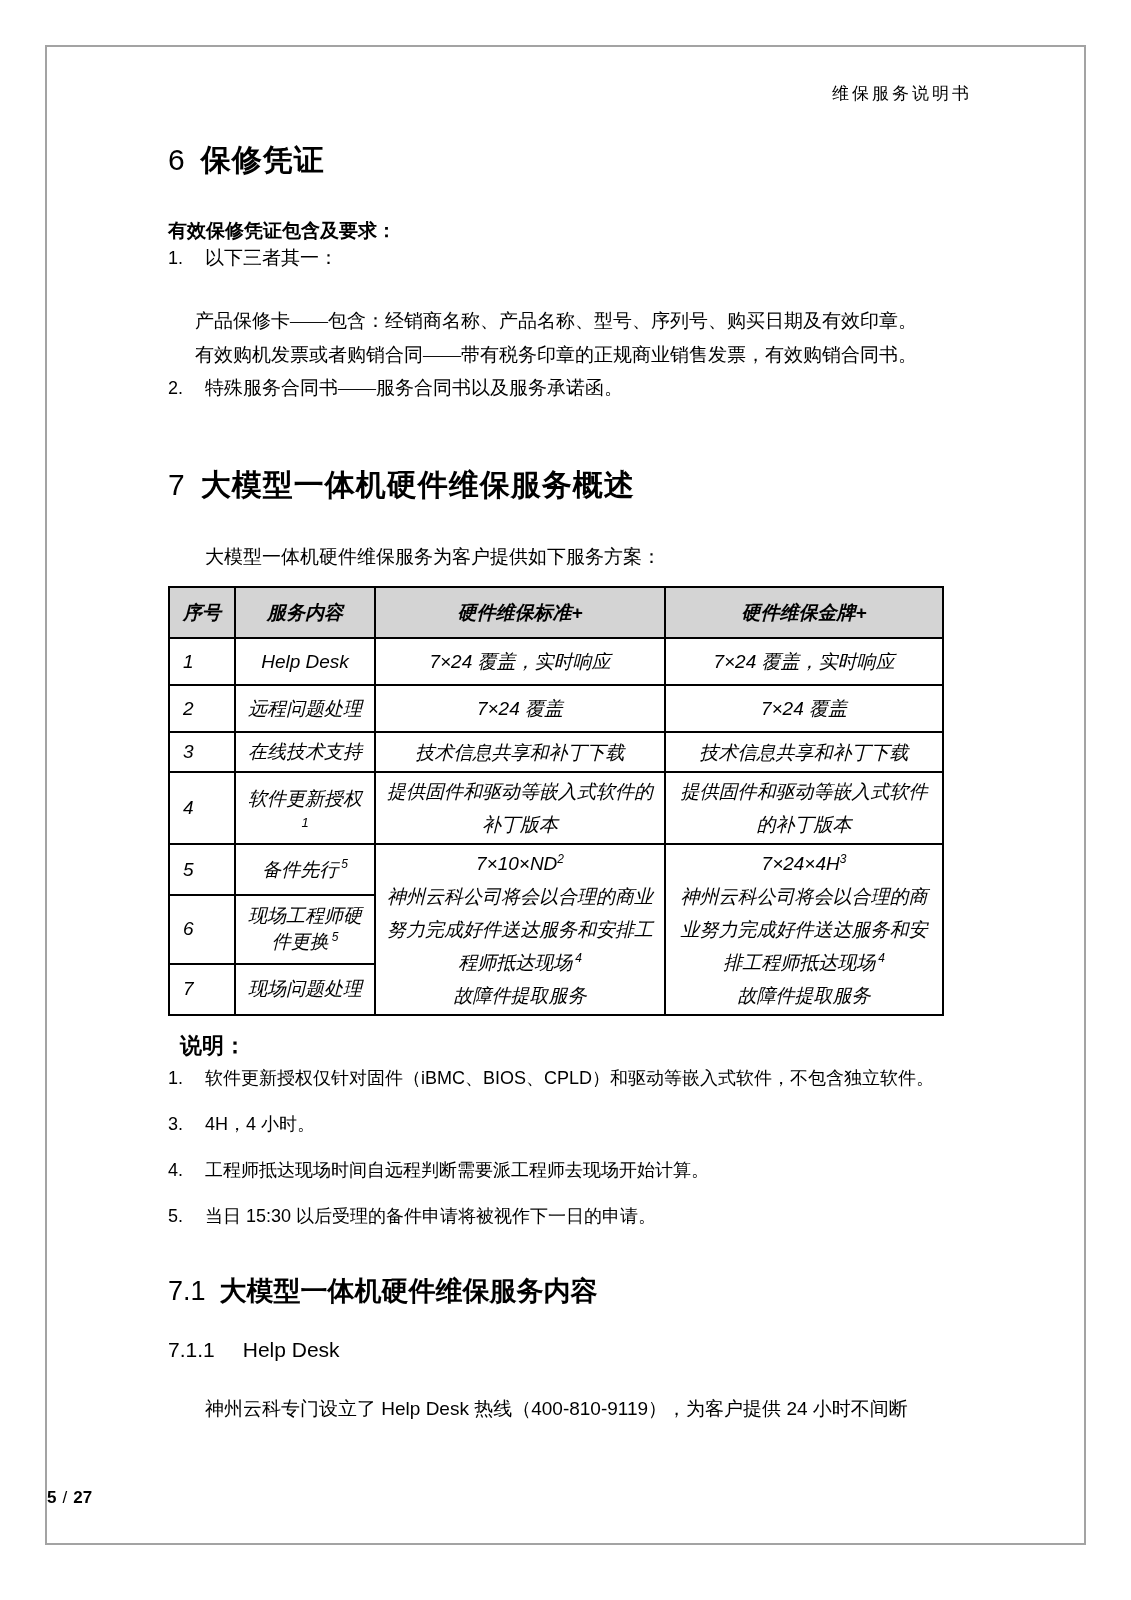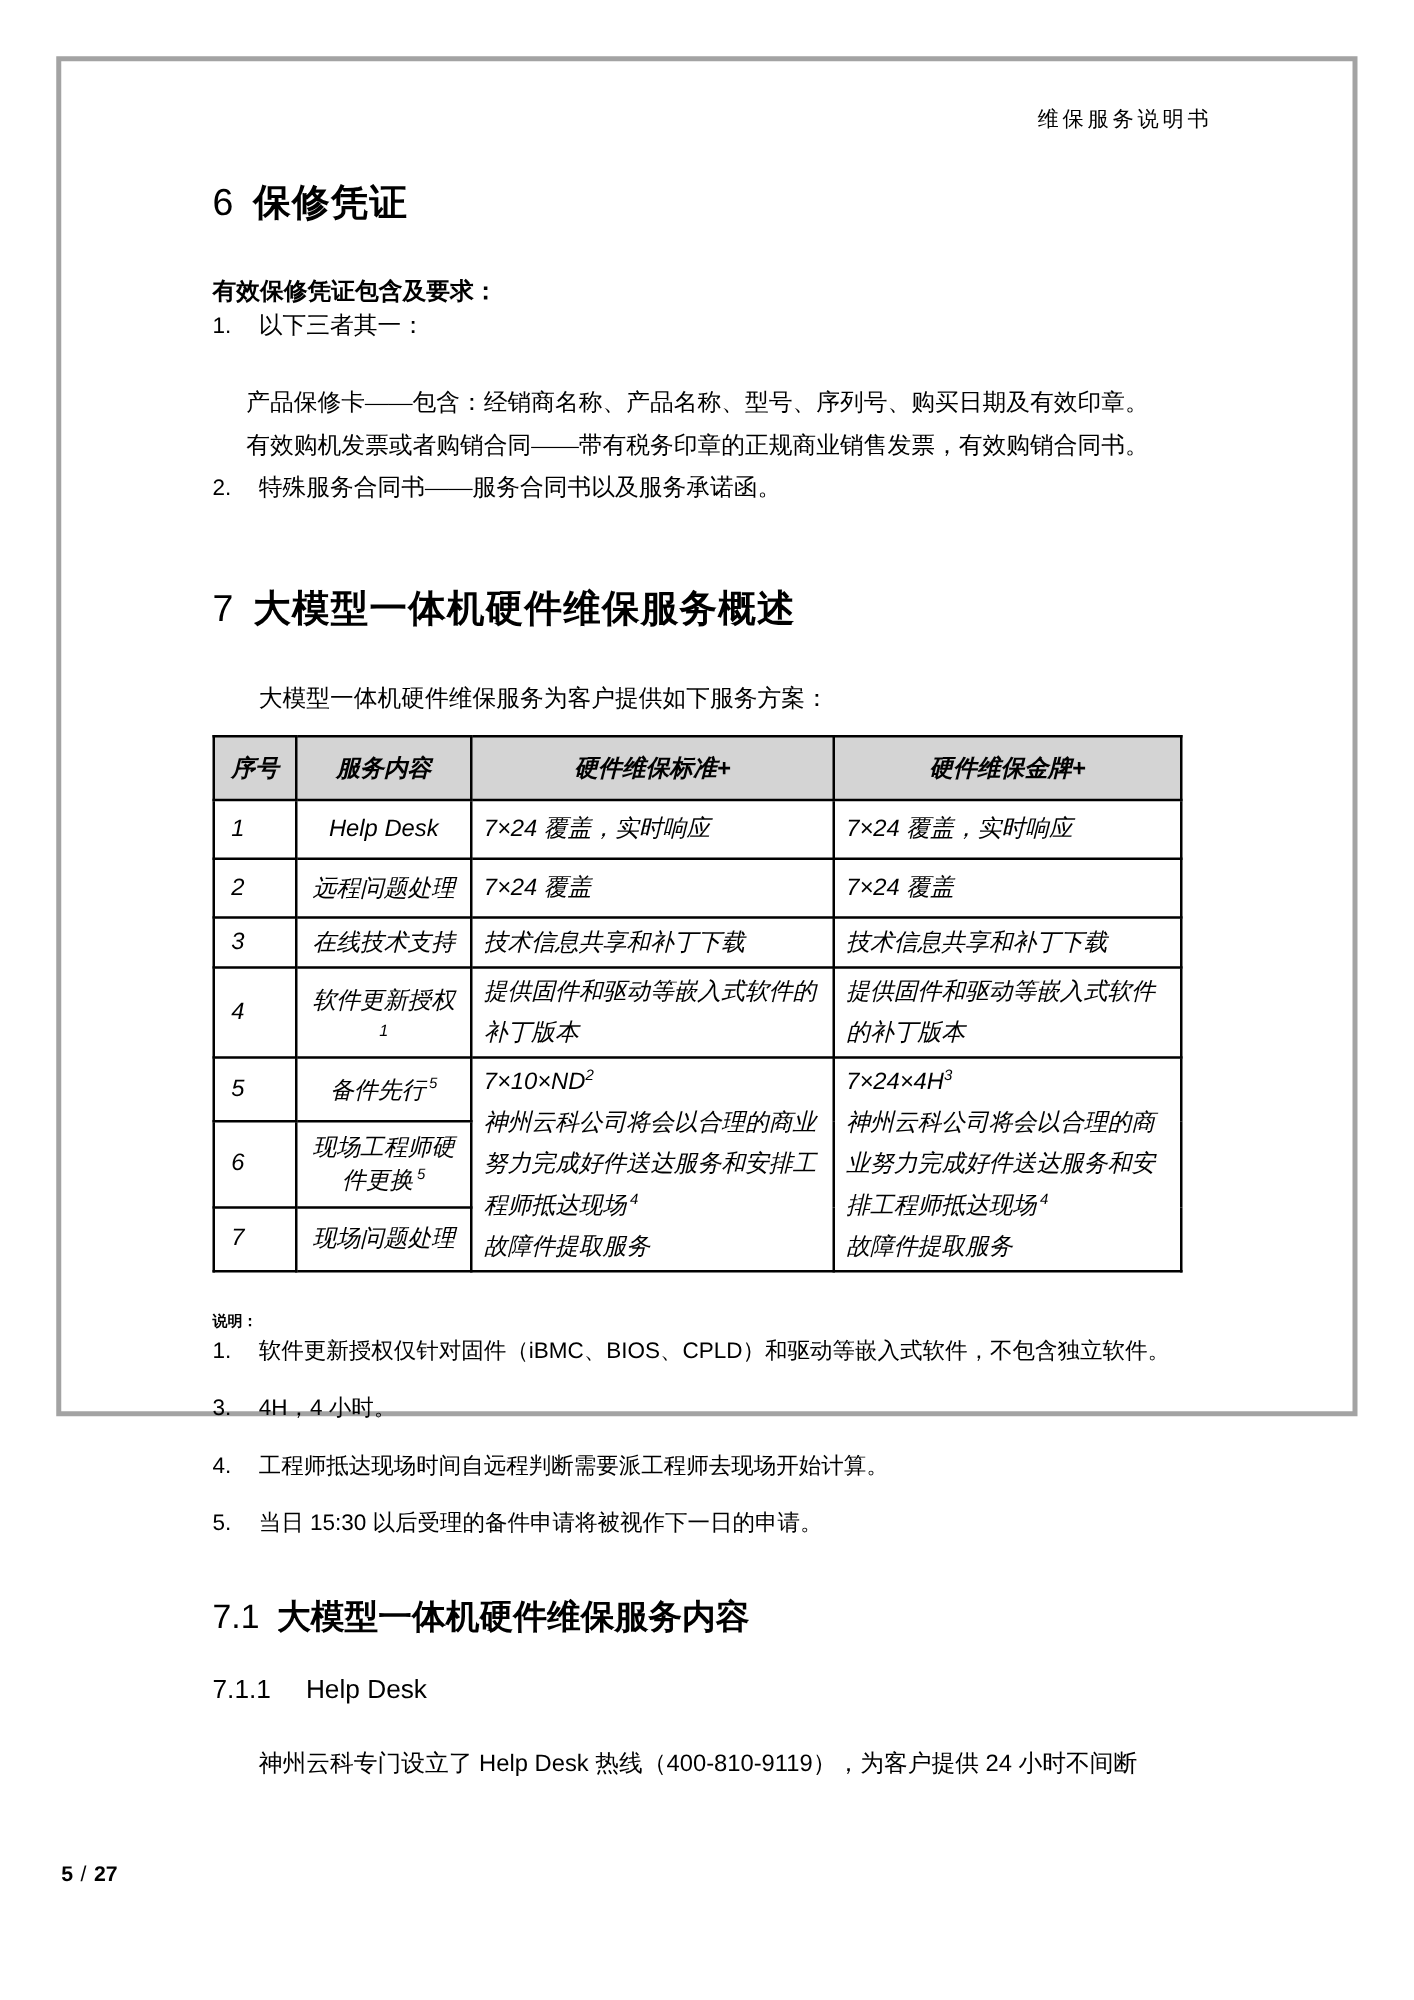--- a/index.html
+++ b/index.html
@@ -5,22 +5,22 @@
   * { margin: 0; padding: 0; box-sizing: border-box; }
   html, body {
     width: 1131px; height: 1600px;
     background: #ffffff;
     font-family: "Liberation Sans", sans-serif;
     color: #000000;
   }
   .page {
     position: absolute;
     left: 45px; top: 45px;
-    width: 1041px; height: 1088px;
-    border: 4px solid #a3a3a3;
+    width: 1041px; height: 1500px;
+    border: 2px solid #a3a3a3;
     background: #ffffff;
   }
   
   .doc-header {
     position: absolute; top: 35px; right: 112px;
     font-family: "Liberation Serif", serif;
     font-size: 17px; letter-spacing: 3px;
   }
   .doc-footer {
     position: absolute; top: 1441px; left: 0; width: 100%;
@@ -74,32 +74,32 @@
     font-style: italic;
   }
   .svc-table th, .svc-table td { border: 2px solid #000000; }
   .svc-table th {
     background: #d4d4d4; font-weight: 700; text-align: center;
     height: 51px;
   }
   .svc-table td { vertical-align: middle; }
   .c-no { text-align: left; padding-left: 13px; }
   .c-svc { text-align: center; padding: 2px 8px; }
-  .c-val { padding: 2px 9px; line-height: 33px; }
+  .c-val { text-align: center; padding: 2px 9px; line-height: 33px; }
   .r1 { height: 47px; } .r2 { height: 47px; } .r3 { height: 40px; }
   .r4 { height: 67px; } .r5 { height: 50px; } .r6 { height: 67px; } .r7 { height: 50px; }
   sup { font-size: 12px; vertical-align: super; line-height: 0; }
   .sup-gap { margin-left: 3px; }
   .stack { display: flex; flex-direction: column; align-items: center; line-height: 30px; }
   .stack sup { font-size: 13px; vertical-align: baseline; line-height: 18px; }
   .m-cell { line-height: 33px; }
   
   .notes-label {
-    position: absolute; left: 121px; top: 984px;
-    font-size: 12px; font-weight: 700; margin-top: 16px;
+    position: absolute; left: 133px; top: 984px;
+    font-size: 22px; font-weight: 700;
   }
   .notes {
     position: absolute; left: 121px; top: 1020px; width: 800px;
     display: flex; flex-direction: column; gap: 24px;
     font-size: 18px;
   }
   .note-item { white-space: nowrap; line-height: 22px; }
   .note-item .li-num { display: inline-block; width: 37px; }
   
   .para711 {

